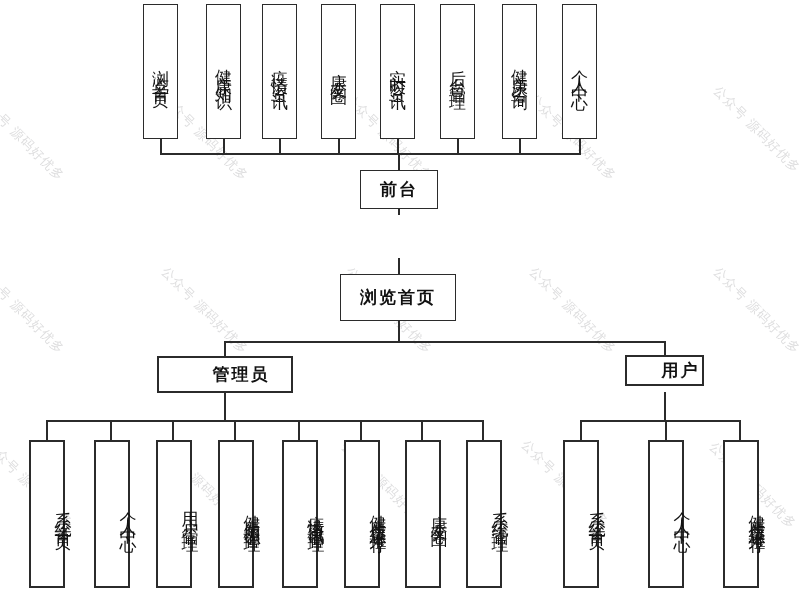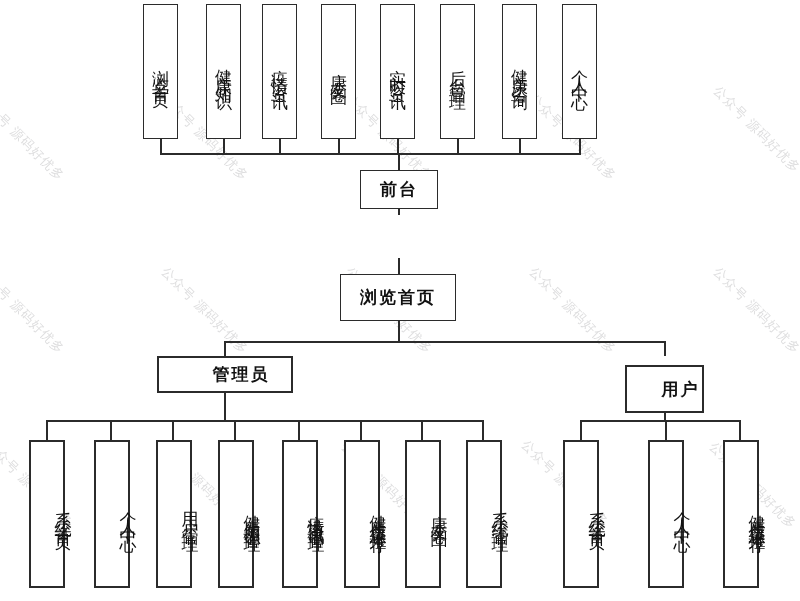--- a/index.html
+++ b/index.html
@@ -121,21 +121,21 @@
 
   <div class="box hbox" style="left:360px;top:170px;width:78px;height:39px">
       <span>前台</span>
     </div>
   <div class="box hbox" style="left:340px;top:274px;width:116px;height:47px">
       <span>浏览首页</span>
     </div>
   <div class="box hbox thick" style="left:157px;top:356px;width:136px;height:37px">
       <span>管理员</span>
     </div>
-  <div class="box hbox thick" style="left:625px;top:365px;width:79px;height:48px">
+  <div class="box hbox thick" style="left:625px;top:355px;width:79px;height:31px">
       <span>用户</span>
     </div>
 
   <div class="box vbox ls8 thick" style="left:29px;top:440px;width:36px;height:148px">
       <span>系统首页</span>
     </div>
   <div class="box vbox ls8 thick" style="left:94px;top:440px;width:34px;height:148px">
       <span>个人中心</span>
     </div>
   <div class="box vbox ls8 thick" style="left:156px;top:440px;width:35px;height:148px">

